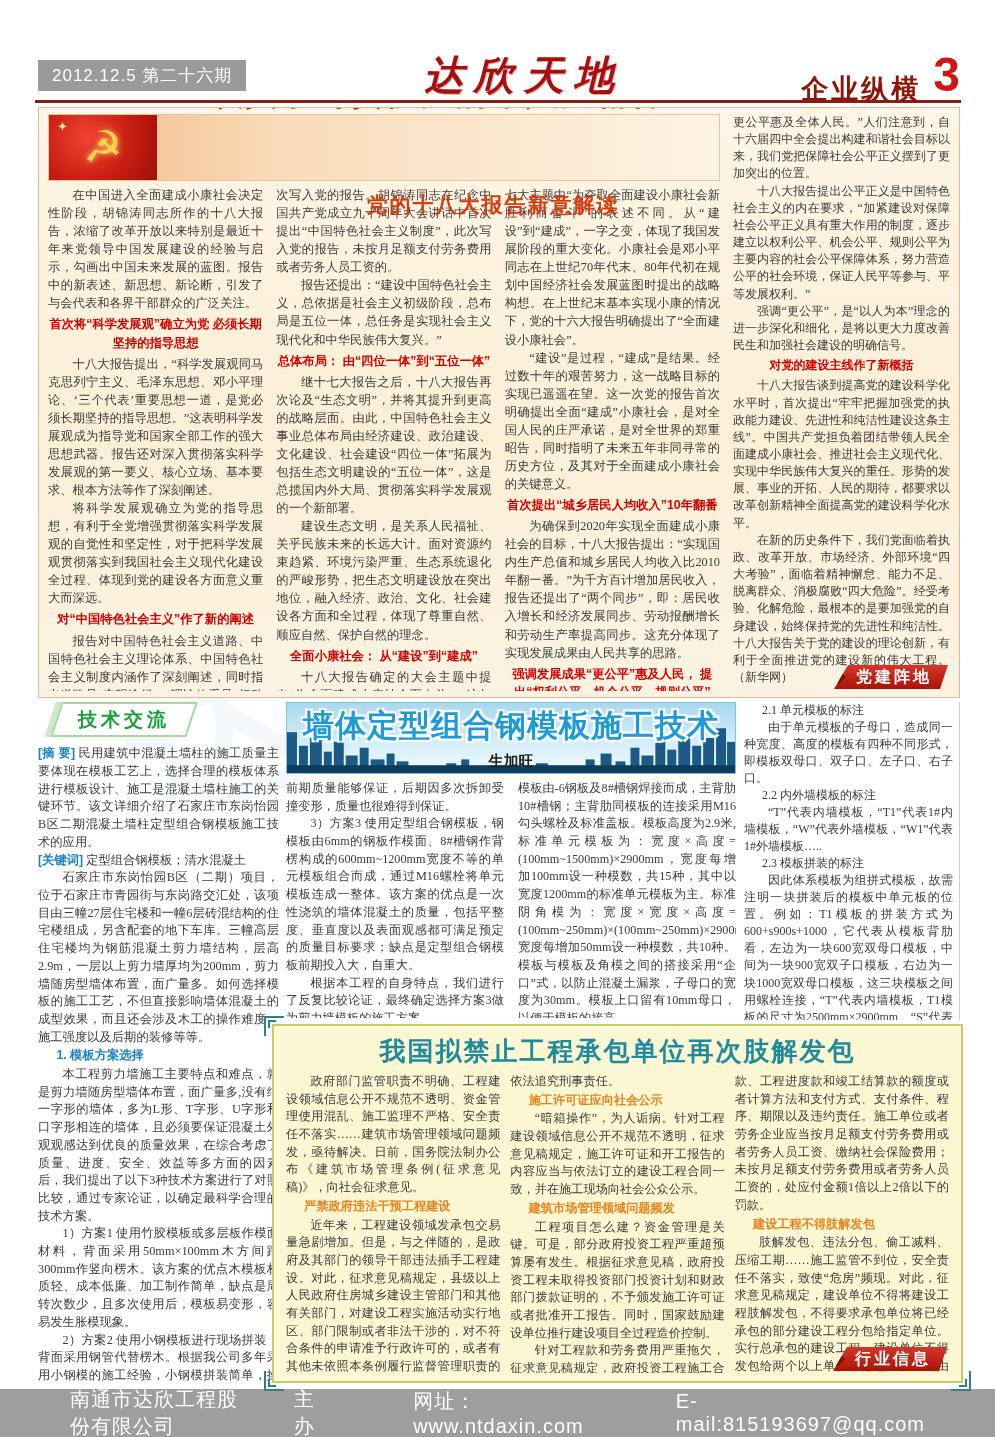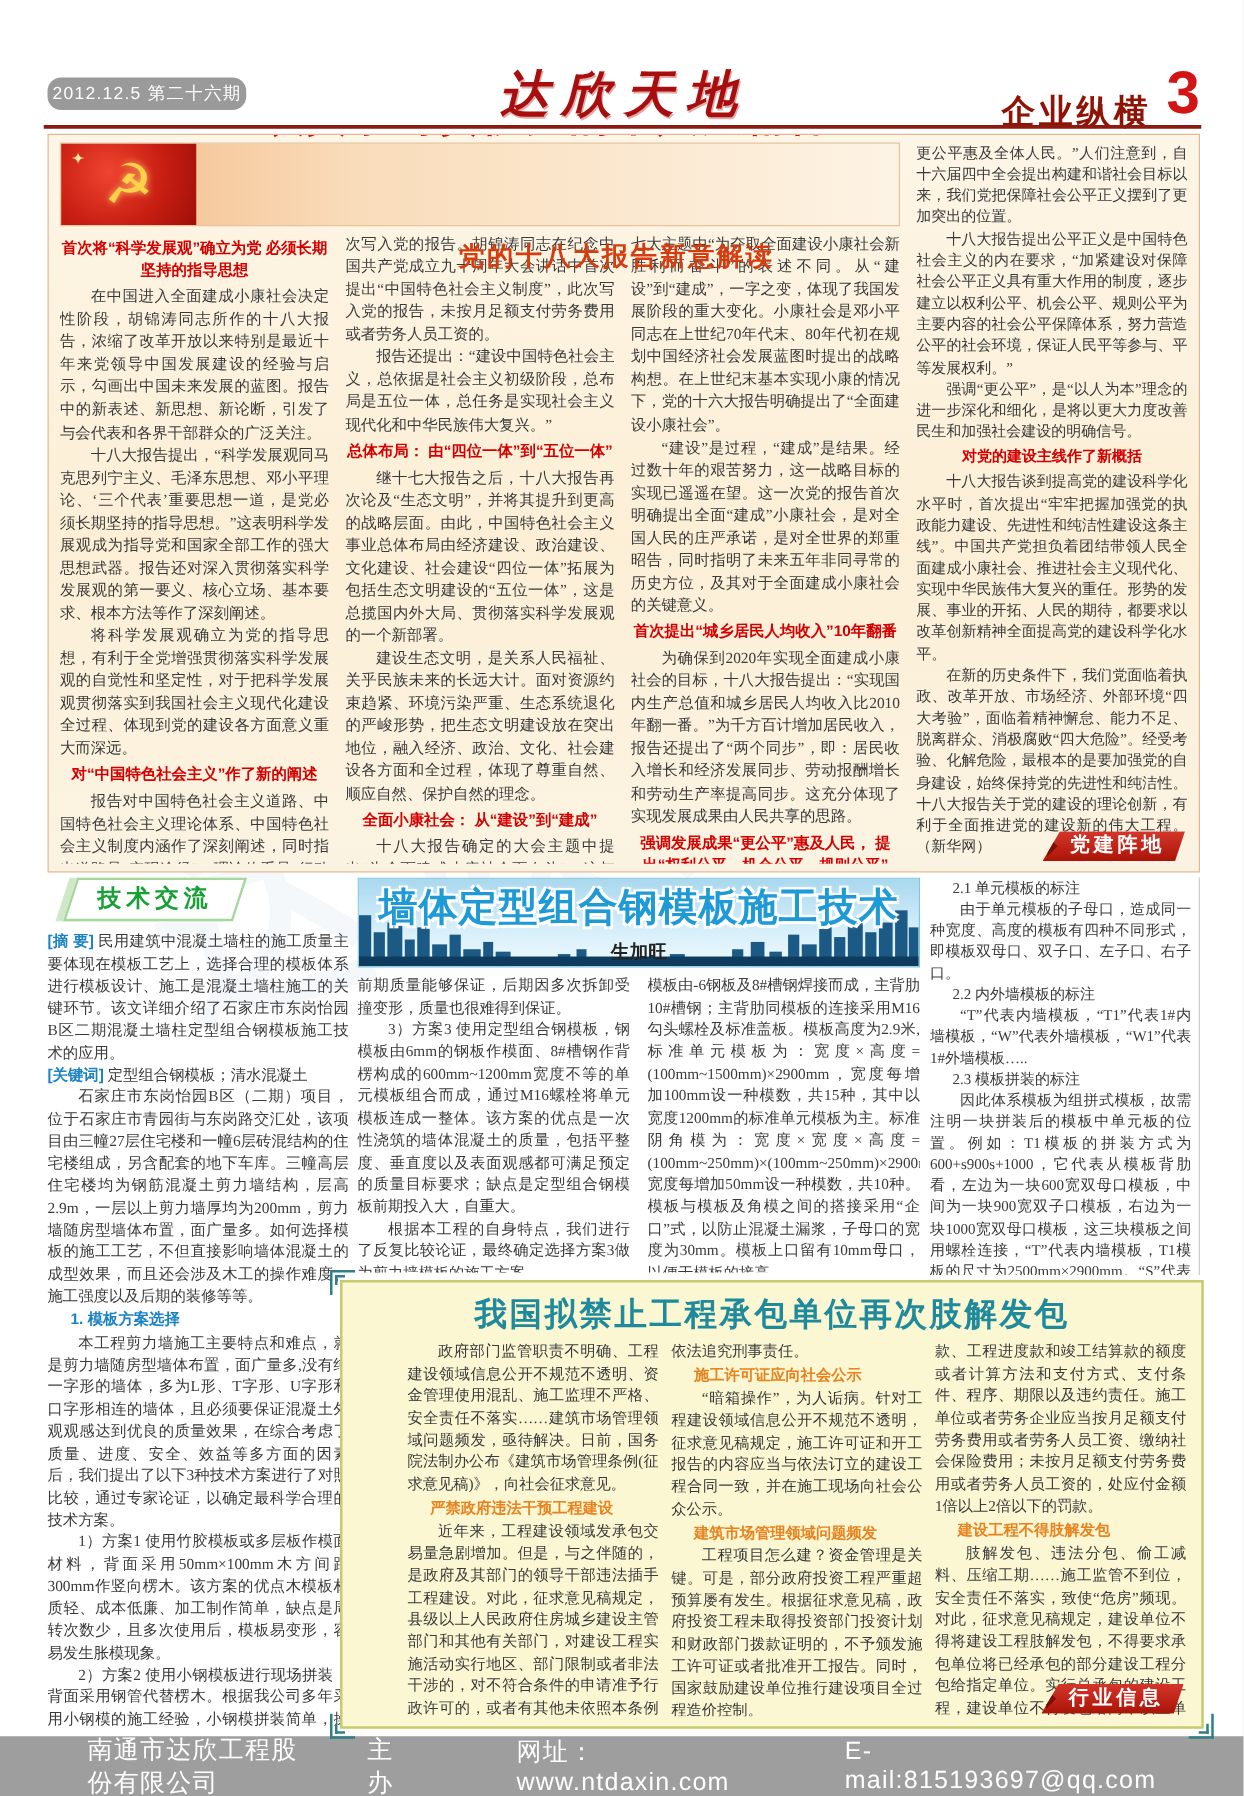--- a/index.html
+++ b/index.html
@@ -12,21 +12,21 @@
   
   .watermark {
     position:absolute; top:520px; left:110px; font-size:170px; font-weight:bold;
     color:rgba(110,160,205,0.07); transform:rotate(-18deg); letter-spacing:30px;
     font-family:"Liberation Sans", sans-serif; pointer-events:none; white-space:nowrap;
   }
   
   .masthead { position:absolute; top:52px; left:38px; width:922px; height:46px;
     display:flex; align-items:center; justify-content:space-between; }
   .date-box { background:#9a9a9a; color:#fff; font-family:"Liberation Sans", sans-serif;
-    font-size:14px; padding:4px 4px; letter-spacing:1px;border-radius:11px; }
+    font-size:17px; padding:4px 14px; letter-spacing:1px; }
   .paper-title { color:#a80e0e; font-size:40px; font-weight:bold; font-style:italic;
     letter-spacing:10px; font-family:"DejaVu Serif", serif;
     text-shadow:1px 1px 0 rgba(168,14,14,.35); }
   .section-wrap { display:flex; align-items:center; gap:12px; }
   .section-name { color:#8e1406; font-size:27px; font-weight:900; letter-spacing:3px;
     font-family:"Liberation Sans", sans-serif;margin-top:28px; }
   .page-num { color:#d21414; font-size:48px; font-weight:bold; line-height:1;
     font-family:"Liberation Sans", sans-serif; }
   .head-rule { position:absolute; top:100px; left:35px; width:926px; height:3px;
     background:#8b1a10; }
@@ -97,21 +97,21 @@
   .mid-cols { display:flex; gap:14px; margin-top:6px; height:238px; overflow:hidden; }
   .mcol { flex:1; font-size:12.2px; line-height:1.45; overflow:hidden; }
   .mid-right { position:absolute; top:702px; left:744px; width:216px; height:318px;
     font-size:12px; line-height:1.42; overflow:hidden; border-right:1px solid #cccccc;
     padding-right:6px; }
   
   .yellow-box { position:absolute; top:1024px; left:272px; width:691px; height:359px;
     background:#fbf7d2; border:2px solid #c3cd6e; padding:8px 12px 6px; overflow:visible; }
   .ybox-title { text-align:center; color:#1f8a9b; font-size:26px; font-weight:bold;
     letter-spacing:2px; font-family:"Liberation Sans", sans-serif; margin-bottom:4px; }
-  .ybox-cols { display:flex; gap:10px; height:300px; overflow:hidden;margin-left:40px; }
+  .ybox-cols { display:flex; gap:10px; height:300px; overflow:hidden; }
   .ycol { flex:1; font-size:12.2px; line-height:1.45; overflow:hidden; }
   .ycol-wrap { position:relative; flex:1; overflow:hidden; }
   .corner { position:absolute; width:20px; height:20px; border:2px solid #2f7f86; z-index:2; }
   .corner i { position:absolute; width:8px; height:8px; border:2px solid #2f7f86; }
   .corner.tl { top:-10px; left:-10px; border-right:none; border-bottom:none; } .corner.tl i { top:2px; left:2px; border-right:none; border-bottom:none; }
   .corner.bl { bottom:-10px; left:-10px; border-right:none; border-top:none; } .corner.bl i { bottom:2px; left:2px; border-right:none; border-top:none; }
   .corner.br { bottom:-10px; right:-10px; border-left:none; border-top:none; } .corner.br i { bottom:2px; right:2px; border-left:none; border-top:none; }
   
   .footer { position:absolute; top:1389px; left:0; width:995px; height:48px;
     background:#9e9e9e; color:#fff; display:flex; align-items:center;
@@ -143,22 +143,22 @@
           <span class="glyph">☭</span>
         </div>
         <div class="banner-text">
           <div class="banner-title">认真学习贯彻党的十八大精神</div>
           <div class="banner-line"></div>
           <div class="banner-subtitle">党的十八大报告新意解读</div>
         </div>
       </div>
       <div class="top-cols">
         <div class="tcol">
+            <p class="blk p">在中国进入全面建成小康社会决定性阶段，胡锦涛同志所作的十八大报告，浓缩了改革开放以来特别是最近十年来党领导中国发展建设的经验与启示，勾画出中国未来发展的蓝图。报告中的新表述、新思想、新论断，引发了与会代表和各界干部群众的广泛关注。</p>
             <p class="blk h">首次将“科学发展观”确立为党 必须长期坚持的指导思想</p>
-            <p class="blk p">在中国进入全面建成小康社会决定性阶段，胡锦涛同志所作的十八大报告，浓缩了改革开放以来特别是最近十年来党领导中国发展建设的经验与启示，勾画出中国未来发展的蓝图。报告中的新表述、新思想、新论断，引发了与会代表和各界干部群众的广泛关注。</p>
             <p class="blk p">十八大报告提出，“科学发展观同马克思列宁主义、毛泽东思想、邓小平理论、‘三个代表’重要思想一道，是党必须长期坚持的指导思想。”这表明科学发展观成为指导党和国家全部工作的强大思想武器。报告还对深入贯彻落实科学发展观的第一要义、核心立场、基本要求、根本方法等作了深刻阐述。</p>
             <p class="blk p">将科学发展观确立为党的指导思想，有利于全党增强贯彻落实科学发展观的自觉性和坚定性，对于把科学发展观贯彻落实到我国社会主义现代化建设全过程、体现到党的建设各方面意义重大而深远。</p>
             <p class="blk h">对“中国特色社会主义”作了新的阐述</p>
             <p class="blk p">报告对中国特色社会主义道路、中国特色社会主义理论体系、中国特色社会主义制度内涵作了深刻阐述，同时指出道路是“实现途径”，理论体系是“行动指南”，制度是“根本保障”，“三者统一于中国特色社会主义伟大实践。”</p>
           </div>
         <div class="tcol">
             <p class="blk pc">次写入党的报告。胡锦涛同志在纪念中国共产党成立九十周年大会讲话中首次提出“中国特色社会主义制度”，此次写入党的报告，未按月足额支付劳务费用或者劳务人员工资的。</p>
             <p class="blk p">报告还提出：“建设中国特色社会主义，总依据是社会主义初级阶段，总布局是五位一体，总任务是实现社会主义现代化和中华民族伟大复兴。”</p>
             <p class="blk h">总体布局： 由“四位一体”到“五位一体”</p>
             <p class="blk p">继十七大报告之后，十八大报告再次论及“生态文明”，并将其提升到更高的战略层面。由此，中国特色社会主义事业总体布局由经济建设、政治建设、文化建设、社会建设“四位一体”拓展为包括生态文明建设的“五位一体”，这是总揽国内外大局、贯彻落实科学发展观的一个新部署。</p>

